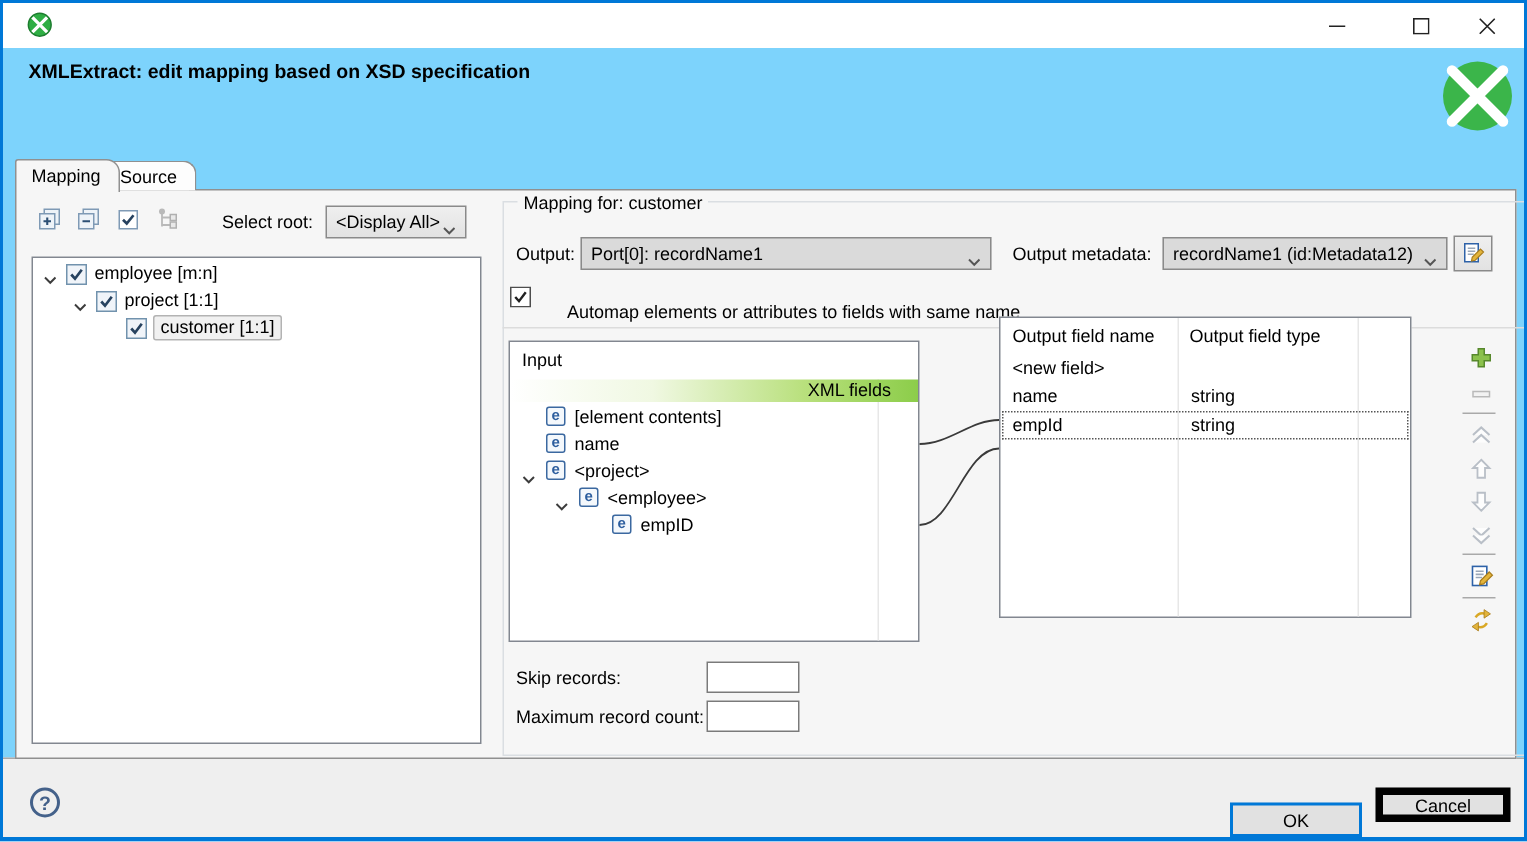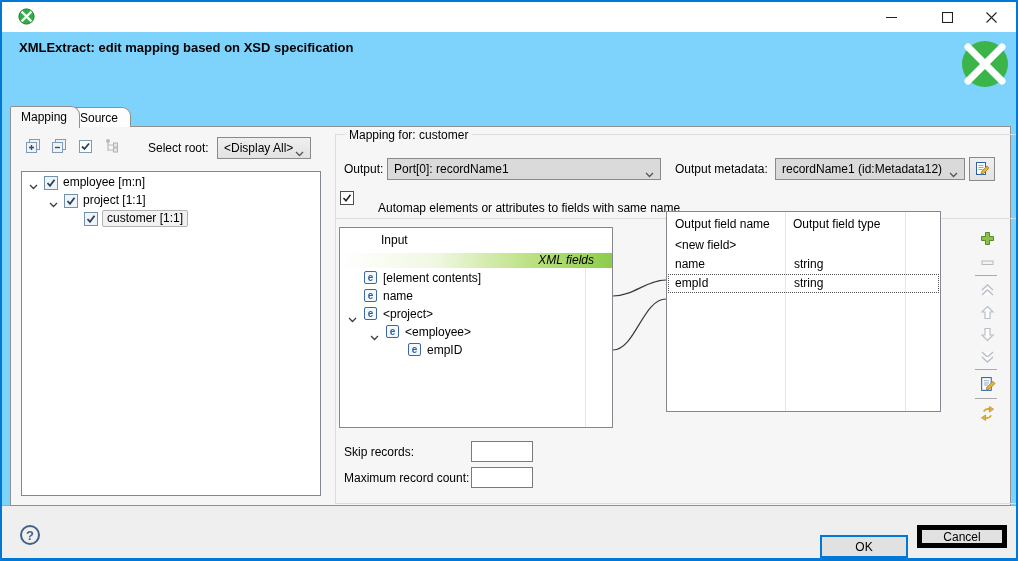--- a/index.html
+++ b/index.html
@@ -41,23 +41,23 @@
   
   .ltree-row { position:absolute; height:18px; }
   .node-label { position:absolute; top:1px; white-space:nowrap; }
   .sel-box { border:1px solid #b3b3b3; background:#f1f1f1; border-radius:2px; padding:0 4px 1px 4px; }
 
   .chevron { position:absolute; width:10px; height:10px; }
   .cbx { position:absolute; width:14px; height:14px; }
 
   
   .inp-header { position:absolute; left:0; top:0; right:0; height:25px; background:#fff; }
-  .inp-header span { position:absolute; left:8px; top:5px;margin-left:33px; }
+  .inp-header span { position:absolute; left:8px; top:5px; }
   .green-bar { position:absolute; left:0; top:25px; right:0; height:15px; text-align:right; padding-right:18px;
-               background:linear-gradient(90deg,#ffffff 0%,#f0f8e2 35%,#b9e07d 72%,#8ccd4a 100%);font-style:italic; }
+               background:linear-gradient(90deg,#ffffff 0%,#f0f8e2 35%,#b9e07d 72%,#8ccd4a 100%); }
   .coldiv { position:absolute; top:0; bottom:0; width:1px; background:#e7e7e7; }
   .itree-row { position:absolute; height:18px; }
   .eicon { position:absolute; top:1px; width:13px; height:13px; border:1px solid #3b68a0; border-radius:2px;
            background:#f4f8fc; color:#2d5e9e; font-weight:bold; font-size:10px; line-height:11px; text-align:center; }
 
   
   .ot-head { position:absolute; top:0; left:0; right:0; height:24px; }
   .ot-head span { position:absolute; top:5px; }
   .ot-row { position:absolute; left:1px; width:271px; height:19px; }
   .ot-row span { position:absolute; top:2px; white-space:nowrap; }

